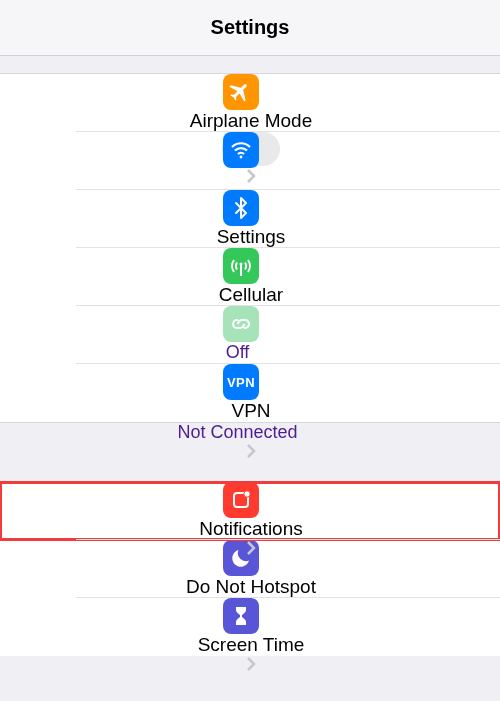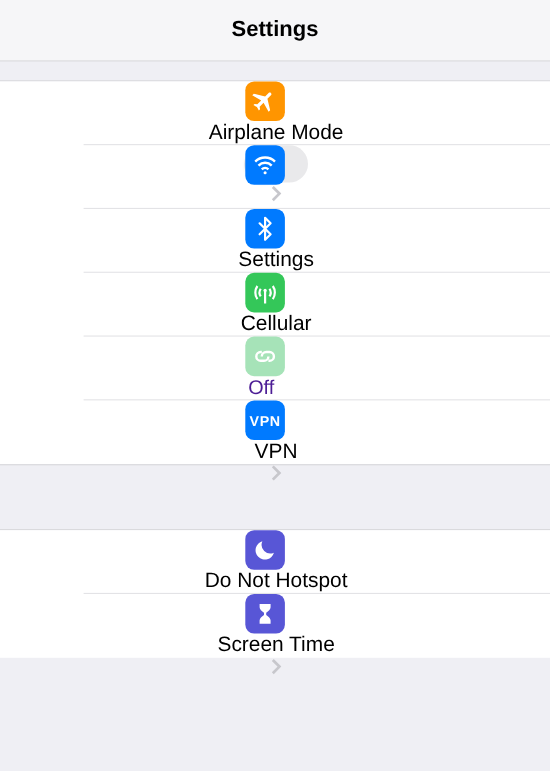--- a/index.html
+++ b/index.html
@@ -200,32 +200,48 @@
         <svg viewBox="0 0 10 16" fill="none" stroke="currentColor" stroke-width="2.5">
           <path d="M2 2l6 6-6 6"></path>
         </svg>
       </span>
     <div class="sep"></div>
   </div>
 
   <div class="row">
     <div class="icon-tile c-blue vpn">VPN</div>
     <span class="label">VPN</span>
+    <span class="value">Not Connected</span>
     <span class="chevron">
         <svg viewBox="0 0 10 16" fill="none" stroke="currentColor" stroke-width="2.5">
           <path d="M2 2l6 6-6 6"></path>
         </svg>
       </span>
   </div>
 </div>
 
 <div class="gap big"></div>
 
 <div class="group">
 
+  <div class="row highlight">
+    <div class="icon-tile c-red">
+      <svg viewBox="0 0 24 24" fill="none" stroke="white" stroke-width="2">
+          <rect x="5" y="5" width="14" height="14" rx="3"></rect>
+          <circle cx="18" cy="6" r="3.2" fill="white" stroke="#ff3b30" stroke-width="1"></circle>
+        </svg>
+    </div>
+    <span class="label">Notifications</span>
+    <span class="chevron">
+        <svg viewBox="0 0 10 16" fill="none" stroke="currentColor" stroke-width="2.5">
+          <path d="M2 2l6 6-6 6"></path>
+        </svg>
+      </span>
+    <div class="sep"></div>
+  </div>
 
 
   <div class="row">
     <div class="icon-tile c-purple">
       <svg viewBox="0 0 24 24" fill="white">
           <path d="M20 14.5A8 8 0 0 1 9.5 4 8.5 8.5 0 1 0 20 14.5z"></path>
         </svg>
     </div>
     <span class="label">Do Not Hotspot</span>
     <span class="chevron">

